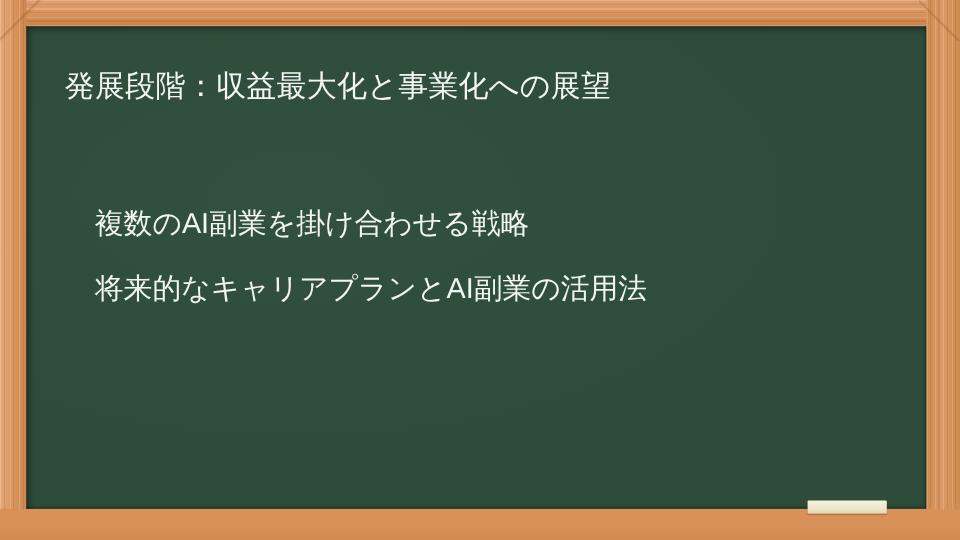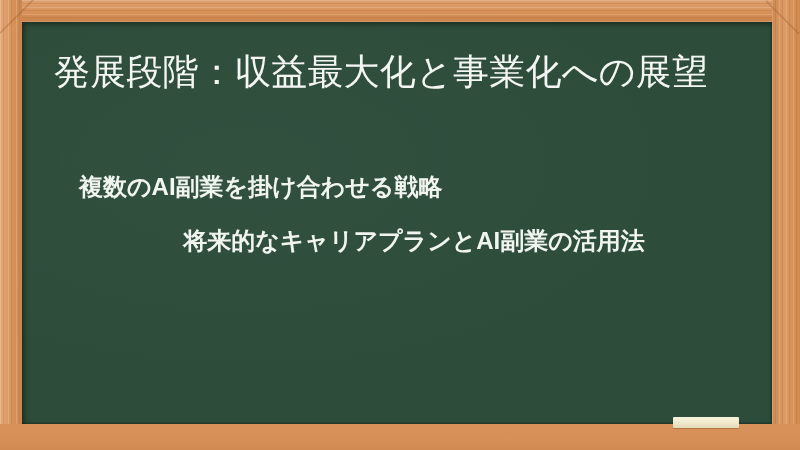--- a/index.html
+++ b/index.html
@@ -113,44 +113,44 @@
     pointer-events: none;
   }
 
   
   .title {
     position: absolute;
     left: 32px;
     top: 27px;
     width: 690px;
     color: #f3f6f2;
-    font-size: 36px;
+    font-size: 25px;
     line-height: 46px;
     font-weight: 400;
     letter-spacing: 0.2px;
     white-space: pre-wrap;
   }
   .bullets {
     position: absolute;
     left: 57px;
     top: 152px;
     width: 670px;
     margin: 0;
     padding: 0;
     list-style: none;
   }
   .bullets li {
     color: #f1f5f0;
     font-size: 24px;
     line-height: 26px;
-    font-weight: 700;
+    font-weight: 400;
     margin: 0 0 28px 0;
     white-space: nowrap;
   }
-  .bullets li:last-child { margin-bottom: 0; text-align: center; }
+  .bullets li:last-child { margin-bottom: 0; }
 
   
   .chalk {
     position: absolute;
     left: 673px;
     top: 417px;
     width: 66px;
     height: 11px;
     background: linear-gradient(to bottom, #f7f2dc 0%, #efe8cb 55%, #e2d9b7 100%);
     border-radius: 1px;

